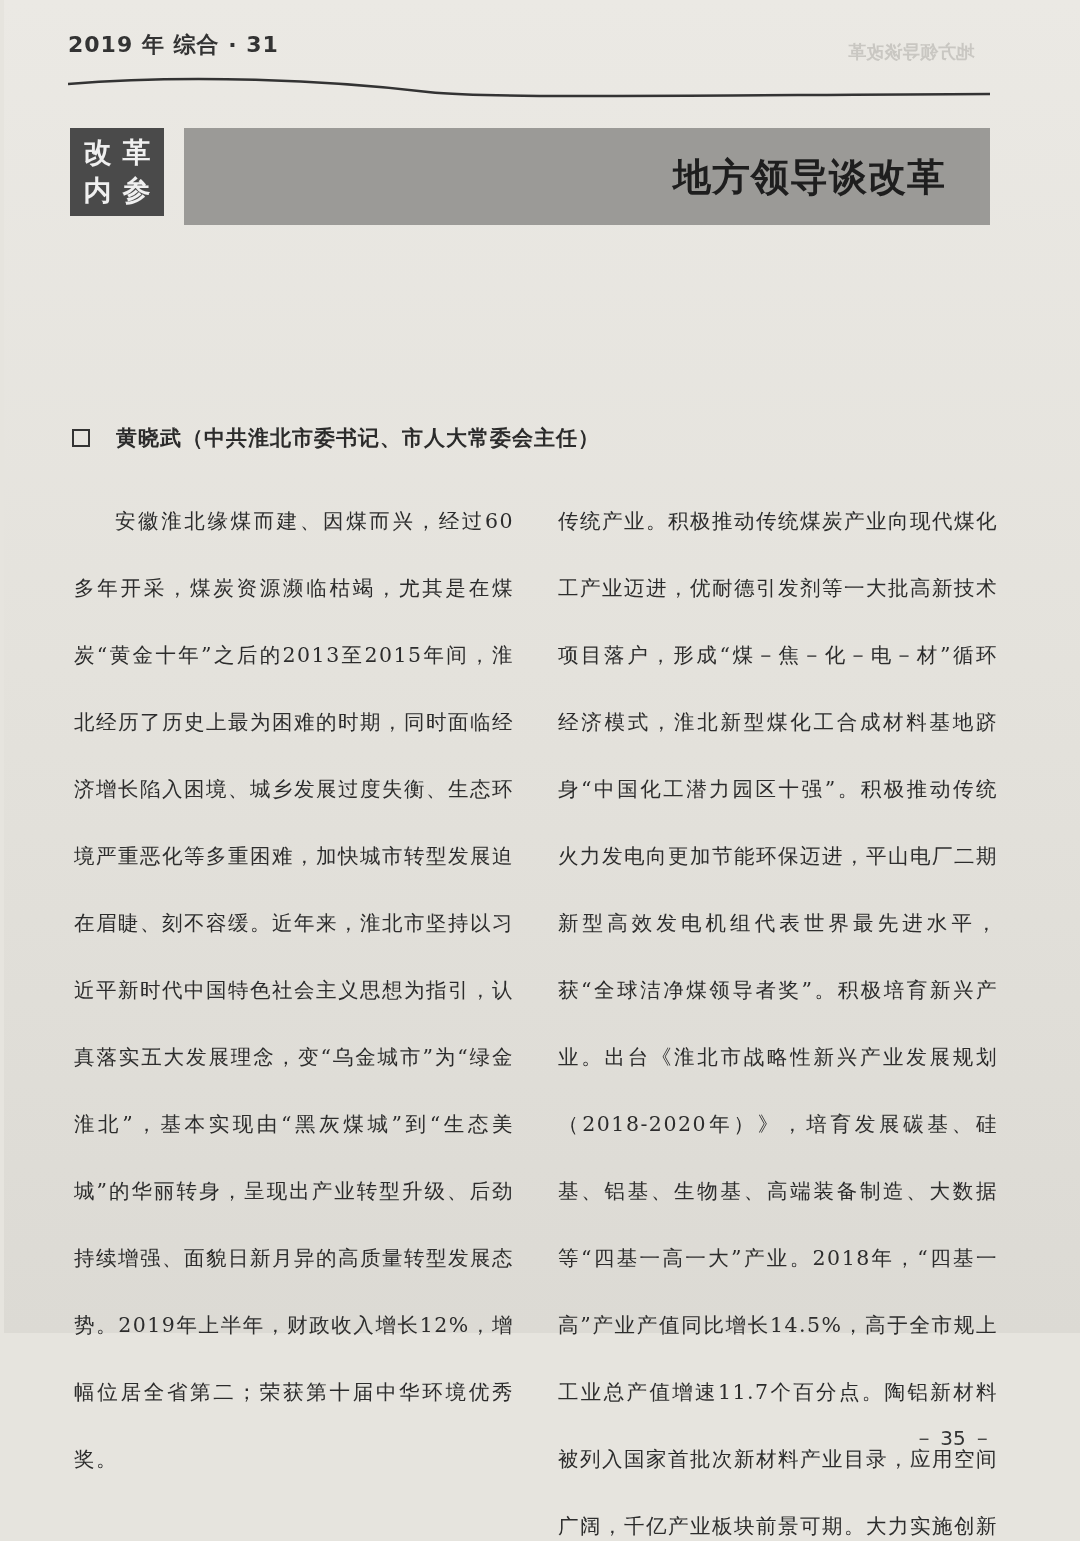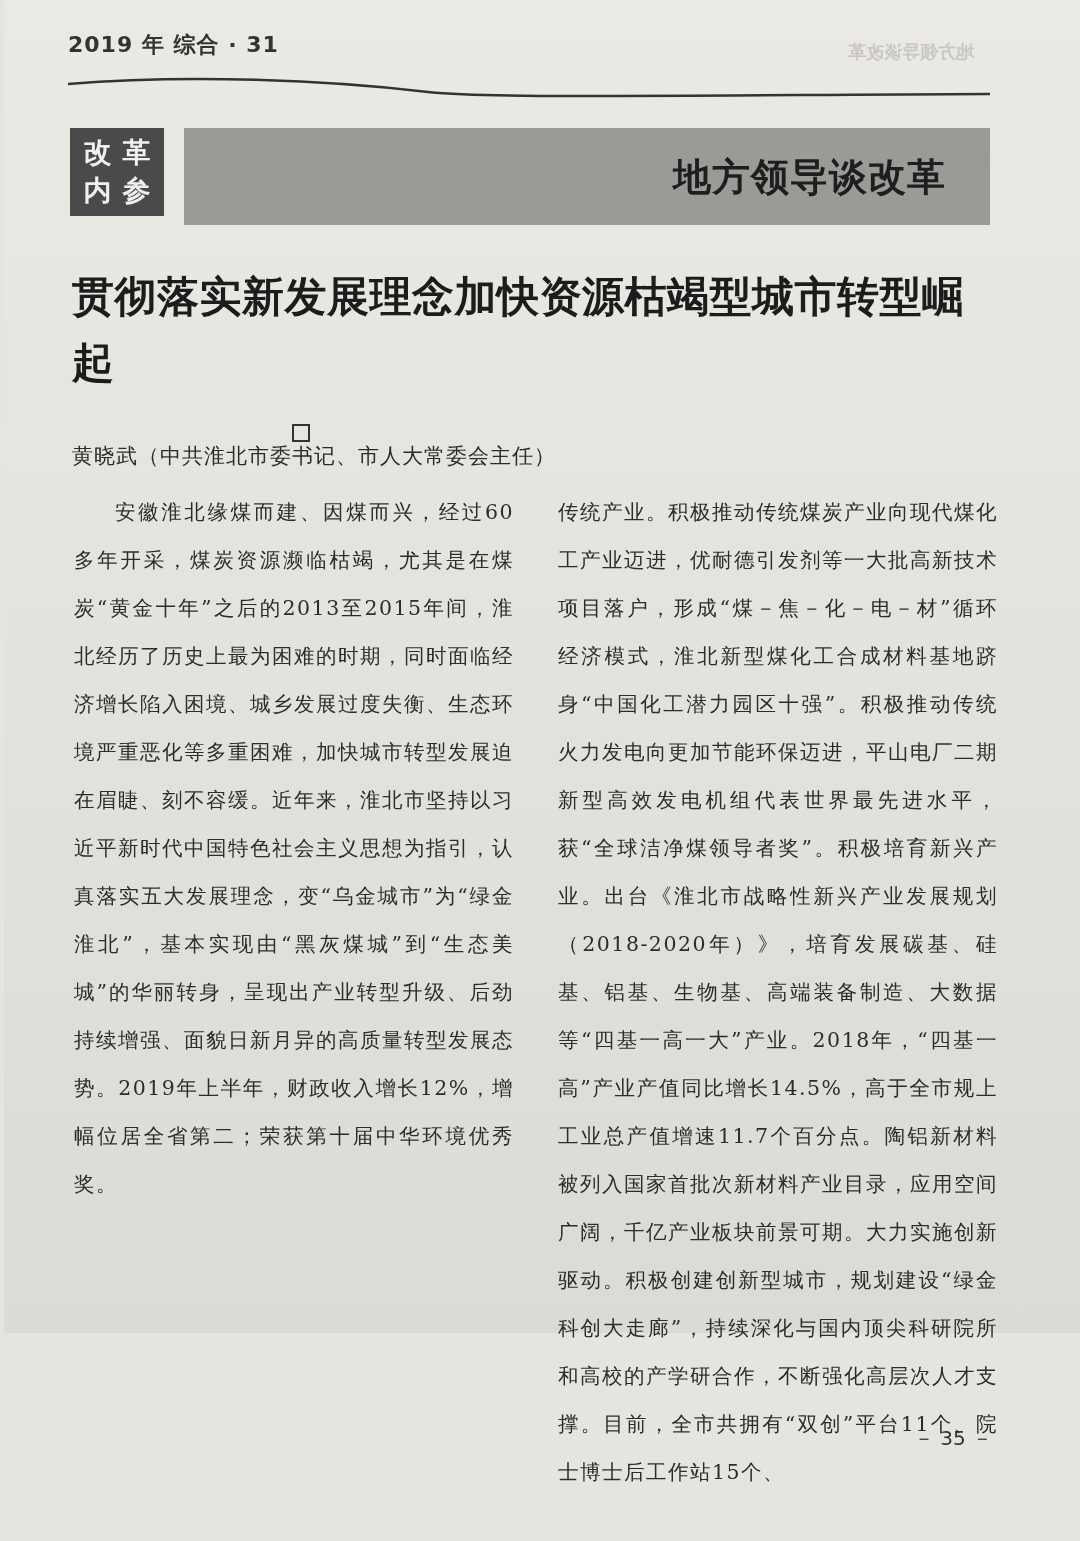--- a/index.html
+++ b/index.html
@@ -43,30 +43,30 @@
     position: absolute; right: 44px; top: 24px;
     font-size: 38px; font-weight: bold; color: #1e1e1e; letter-spacing: 1px;
   }
   .article-title {
     position: absolute; left: 68px; top: 264px; width: 900px;
     font-size: 42px; font-weight: bold; line-height: 66px; color: #1c1c1c;
     letter-spacing: 0.5px;
   }
   .byline {
     position: absolute; left: 68px; top: 424px;
-    font-size: 21px; font-weight: normal; color: #2b2b2b; letter-spacing: 1px;
-    display: flex; align-items: center; flex-direction: column;
+    font-size: 21px; font-weight: bold; color: #2b2b2b; letter-spacing: 1px;
+    display: flex; align-items: center;
   }
   .box-icon {
     display: inline-block; width: 18px; height: 18px;
     border: 2px solid #333; margin-right: 26px; box-sizing: border-box;
   }
   .col {
     position: absolute; top: 488px; width: 440px;
-    font-size: 20.5px; line-height: 48px; color: #2c2c2c;
+    font-size: 20.5px; line-height: 67px; color: #2c2c2c;
     text-align: justify; letter-spacing: 1.5px;
   }
   .col-left { left: 70px; }
   .col-right { left: 546px; margin-left: 8px; }
   .para { margin: 0; text-indent: 2em; }
   .para.no-indent { text-indent: 0; }
   .section-heading {
     margin: 0; font-family: "DejaVu Sans", "Liberation Sans", sans-serif;
     font-weight: bold; font-size: 19.5px; color: #1e1e1e; letter-spacing: 1px;
   }
@@ -92,21 +92,20 @@
   <div class="badge">
     <span>改</span>
     <span>革</span>
     <span>内</span>
     <span>参</span>
   </div>
   <div class="banner">
     <div class="banner-title">地方领导谈改革</div>
   </div>
 
-  <h1 class="article-title" style="margin:0;">贯彻落实新发展理念加快资源枯竭型城市转型崛起</h1>
 
   <div class="byline">
     <span class="box-icon"></span>
     <span>黄晓武（中共淮北市委书记、市人大常委会主任）</span>
   </div>
 
   <div class="col col-left">
     <p class="para">安徽淮北缘煤而建、因煤而兴，经过60多年开采，煤炭资源濒临枯竭，尤其是在煤炭“黄金十年”之后的2013至2015年间，淮北经历了历史上最为困难的时期，同时面临经济增长陷入困境、城乡发展过度失衡、生态环境严重恶化等多重困难，加快城市转型发展迫在眉睫、刻不容缓。近年来，淮北市坚持以习近平新时代中国特色社会主义思想为指引，认真落实五大发展理念，变“乌金城市”为“绿金淮北”，基本实现由“黑灰煤城”到“生态美城”的华丽转身，呈现出产业转型升级、后劲持续增强、面貌日新月异的高质量转型发展态势。2019年上半年，财政收入增长12%，增幅位居全省第二；荣获第十届中华环境优秀奖。</p>
     <div class="spacer"></div>
   </div>

